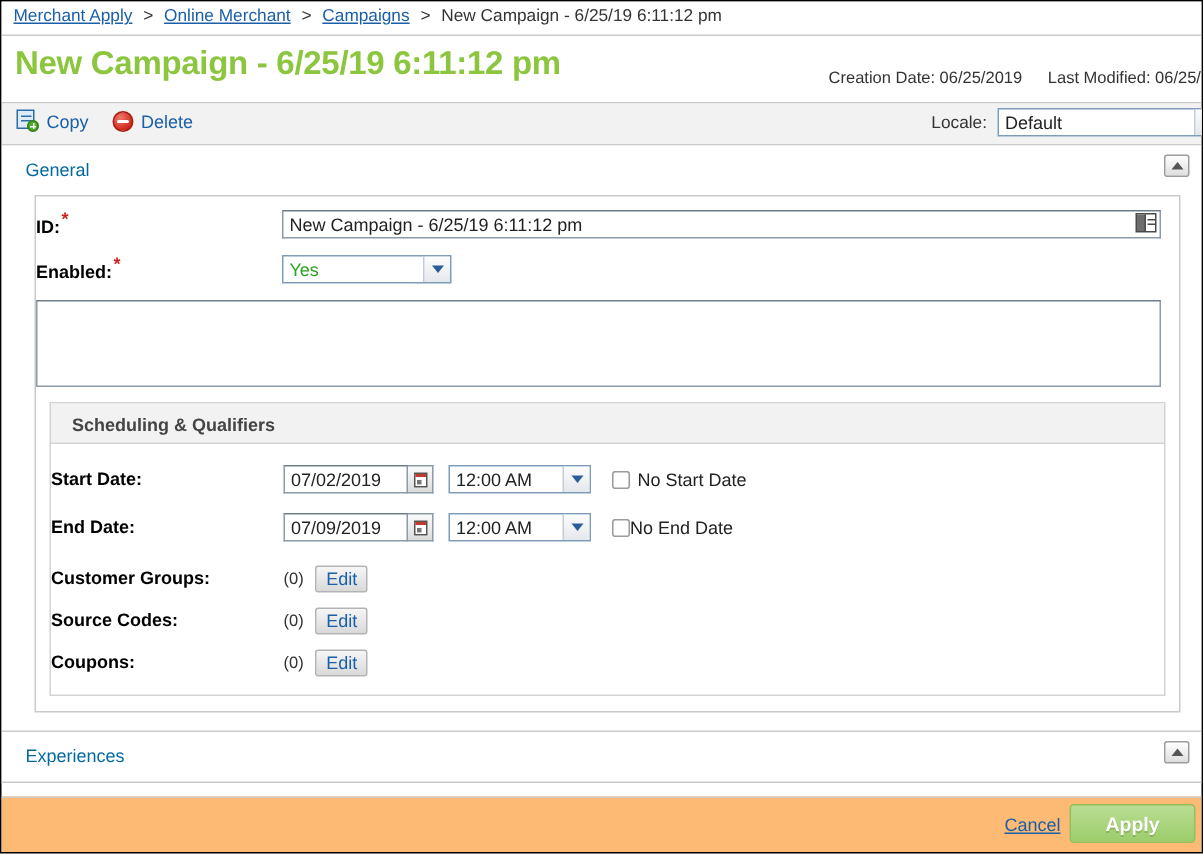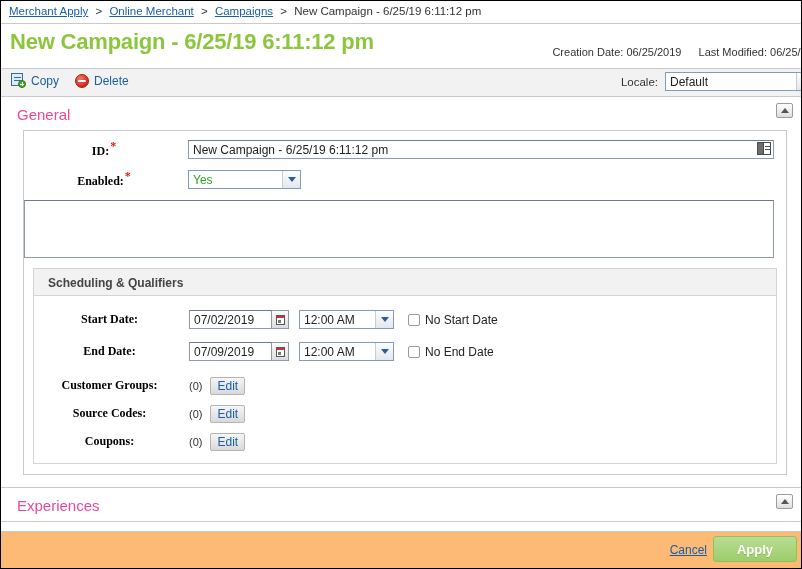--- a/index.html
+++ b/index.html
@@ -115,21 +115,21 @@
   }
 
   
   .section{
     position:relative;margin:0;background:#fff;
     border-bottom:1px solid #c9c9c9;
   }
   .sec-head{
     position:relative;height:33px;
     padding:9px 0 0 16px;box-sizing:border-box;
-    font-size:15px;color:#ec4899;
+    font-size:12px;color:#0369a1;
   }
   .collapse{
     position:absolute;right:8px;top:6px;
     width:17px;height:15px;box-sizing:border-box;
     border:1px solid #9c9c9c;border-radius:2px;
     background:linear-gradient(#ffffff,#dedede);
     display:flex;align-items:center;justify-content:center;cursor:pointer;
   }
   .collapse i{
     display:block;width:0;height:0;
@@ -138,25 +138,24 @@
   }
 
   .panel{
     margin:0 14px 12px 22px;
     border:1px solid #c9c9c9;background:#fff;
     box-sizing:border-box;
   }
 
   .frow{display:flex;align-items:flex-start;}
   .flabel{
-    width:160px;text-align:center;padding-right:4px;
+    width:160px;text-align:left;padding-right:4px;
     font-size:12px;font-weight:bold;color:#000;
     line-height:19px;flex:none;
     white-space:nowrap;
-    font-family:Liberation Serif, serif;
   }
   .req{color:#d02020;font-weight:bold;font-size:12px;
        vertical-align:super;line-height:1;margin-left:1px;}
 
   
   .id-wrap{position:relative;flex:1;margin-right:12px;}
   .id-wrap .txt{width:100%;padding-right:22px;}
   .id-pick{
     position:absolute;right:3px;top:2px;width:14px;height:13px;
     box-sizing:border-box;border:1px solid #4a4a4a;background:#fff;
@@ -358,21 +357,21 @@
               <span class="cal-btn">
                   <span class="cal-ico"></span>
                 </span>
             </div>
             <div class="sel" style="width:95px;margin-left:10px;">
               <span>12:00 AM</span>
               <span class="chev">
                   <i></i>
                 </span>
             </div>
-            <div style="display:flex;align-items:center;gap:5px;margin-left:14px;">
+            <div style="display:flex;align-items:center;margin-left:14px;">
               <span class="cb"></span>
               <span class="cbtext">No End Date</span>
             </div>
           </div>
 
           <div class="frow" style="padding:15px 0 0 0;align-items:center;">
             <div class="flabel" style="width:151px;">Customer Groups:</div>
             <span class="cnt">(0)</span>
             <span class="editbtn" style="margin-left:8px;">Edit</span>
           </div>

